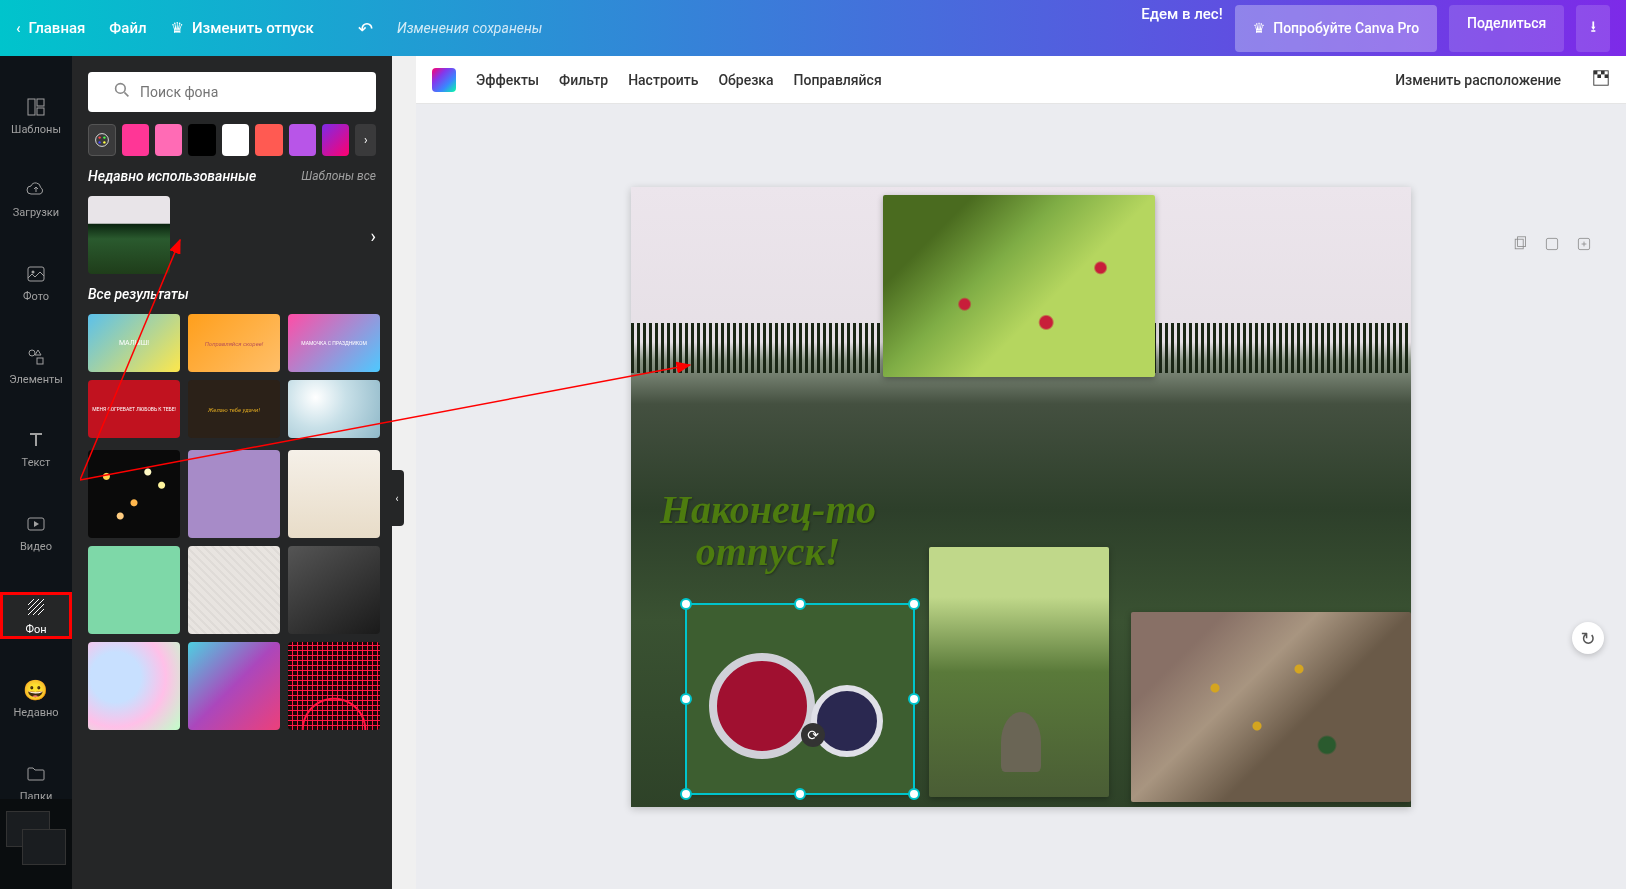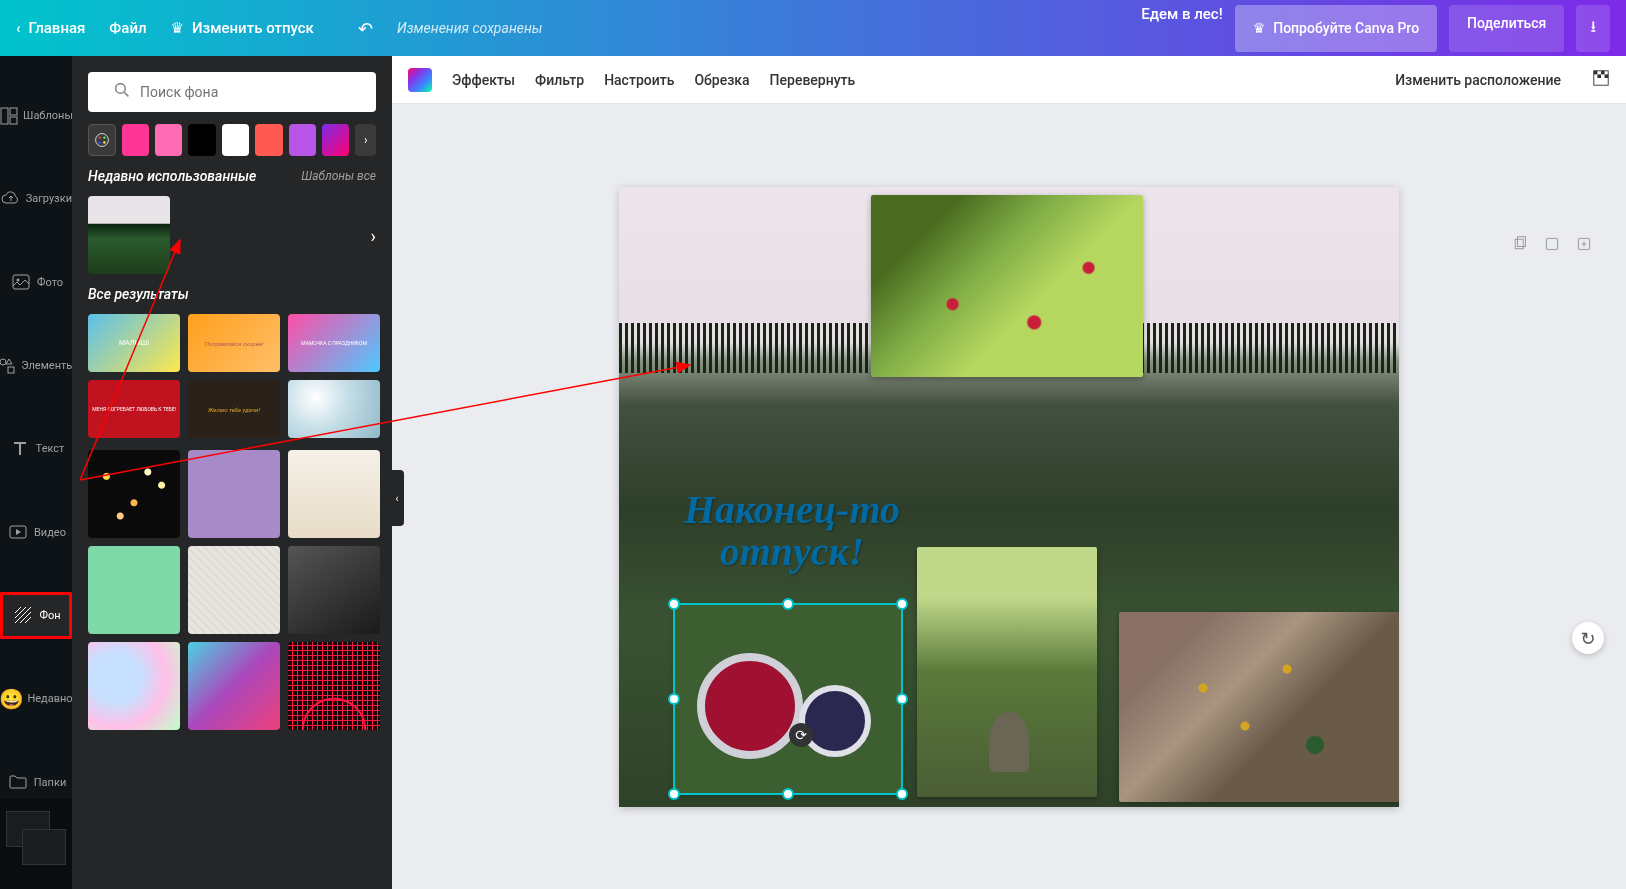--- a/index.html
+++ b/index.html
@@ -12,41 +12,41 @@
 .undo-area { margin-left: 20px; display: flex; align-items: center; gap: 24px; }
 .undo-icon { font-size: 18px; cursor: pointer; }
 .saved-text { color: rgba(255,255,255,0.8); font-size: 14px; font-style: italic; }
 .header-right { margin-left: auto; display: flex; gap: 12px; }
 .doc-name { font-size: 15px; cursor: pointer; font-weight: 500; }
 .try-pro { background: rgba(255,255,255,0.3); padding: 10px 18px; border-radius: 4px; font-size: 14px; display: flex; align-items: center; gap: 8px; cursor: pointer; font-weight: 500; }
 .share-btn { background: rgba(255,255,255,0.15); padding: 10px 18px; border-radius: 4px; font-size: 14px; cursor: pointer; font-weight: 500; }
 .download-btn { background: rgba(255,255,255,0.15); padding: 10px 14px; border-radius: 4px; cursor: pointer; }
 .main { flex: 1; display: flex; overflow: hidden; }
 .nav-rail { width: 72px; background: #0e1318; display: flex; flex-direction: column; }
-.nav-item { height: 72px; display: flex; flex-direction: row; align-items: center; justify-content: center; gap: 4px; color: #a0a0a0; cursor: pointer; font-size: 11px; margin-top: 36px; }
+.nav-item { height: 72px; display: flex; flex-direction: column; align-items: center; justify-content: center; gap: 4px; color: #a0a0a0; cursor: pointer; font-size: 11px; margin-top: 36px; }
 .nav-item.active { background: #252627; color: #fff; }
 .nav-item.highlighted { outline: 3px solid #ff0000; outline-offset: -3px; }
 .nav-icon { width: 24px; height: 24px; display: flex; align-items: center; justify-content: center; }
 .side-panel { width: 320px; background: #252627; display: flex; flex-direction: column; padding: 16px; gap: 12px; overflow-y: auto; position: relative; }
 .side-panel::-webkit-scrollbar{width:8px;} .side-panel::-webkit-scrollbar-thumb{background:#555;}
 .search-box { background: #fff; border-radius: 4px; padding: 10px 26px; display: flex; align-items: center; gap: 10px; }
 .search-box input { border: none; outline: none; flex: 1; font-size: 14px; color: #555; }
 .color-row { display: flex; gap: 6px; align-items: center; }
 .color-chip { width: 32px; height: 32px; border-radius: 4px; cursor: pointer; }
 .color-picker { width: 32px; height: 32px; border-radius: 4px; background: #3a3a3b; display: flex; align-items: center; justify-content: center; color: #fff; cursor: pointer; border:1px solid #555;}
 .color-scroll { width: 24px; height: 32px; border-radius: 4px; background: #3a3a3b; display: flex; align-items: center; justify-content: center; color: #fff; cursor: pointer; font-size: 12px; }
 .section-header { display: flex; justify-content: space-between; align-items: center; color: #fff; font-size: 14px; margin-top: 0; font-style: italic; }
 .show-all { color: #a0a0a0; font-size: 12px; cursor: pointer; }
 .recent-row { display: flex; align-items: center; gap: 8px; }
 .recent-thumb { width: 82px; height: 78px; border-radius: 4px; cursor: pointer; background: linear-gradient(180deg, #e8e4e8 0%, #e8e4e8 35%, #0b2410 36%, #2a5a2e 55%, #1f3d1a 100%);}
 .recent-arrow { margin-left: auto; color: #fff; font-size: 18px; }
 .results-grid { display: grid; grid-template-columns: repeat(3, 1fr); gap: 8px; }
 .result-thumb { width: 92px; height: 58px; border-radius: 4px; cursor: pointer; background:#444;}
 .square-thumb { width: 92px; height: 88px; border-radius: 4px; cursor: pointer; background:#444;}
-.editor-area { flex: 1; display: flex; flex-direction: column; position: relative; }
+.editor-area { flex: 1; display: flex; flex-direction: column; position: relative; padding-left: 24px; }
 .toolbar { height: 48px; background: #fff; border-bottom: 1px solid #e5e5e5; display: flex; align-items: center; padding: 0 16px; gap: 20px; }
 .color-sq { width: 24px; height: 24px; border-radius: 4px; cursor: pointer; background: linear-gradient(135deg, #ff006e, #8338ec, #3a86ff, #06ffa5); }
 .tb-btn { font-size: 14px; color: #333; cursor: pointer; font-weight: 500; }
 .tb-right { margin-left: auto; display: flex; align-items: center; gap: 31px; }
 .tb-icon { font-size: 16px; color: #333; cursor: pointer; }
 .canvas-wrap { flex: 1; background: #ebecf0; display: flex; align-items: center; justify-content: center; position: relative; }
 .canvas { width: 780px; height: 620px; background: #fff; position: relative; overflow: hidden; box-shadow: 0 2px 8px rgba(0,0,0,0.2); }
 .bg-img { position: absolute; inset: 0; background: linear-gradient(180deg, #ece5ec 0%, #e6e0e6 25%, #8a9585 28%, #445040 35%, #2d3f2a 52%, #3a5232 70%, #2e4228 100%); }
 .trees-row{position:absolute; left:0; right:0; top:22%; height:50px; background:repeating-linear-gradient(90deg,#1a2615 0 3px,transparent 3px 6px);}
 .photo { position: absolute; border-radius: 2px; box-shadow: 0 2px 6px rgba(0,0,0,0.3); }
@@ -54,21 +54,21 @@
 .ph1:after{content:"";position:absolute;inset:0;background:radial-gradient(circle at 60% 70%, #c81e3a 6px, transparent 8px), radial-gradient(circle at 30% 60%, #c81e3a 5px, transparent 7px), radial-gradient(circle at 80% 40%, #c81e3a 5px, transparent 7px);}
 .ph2 { left: 56px; top: 418px; width: 226px; height: 188px; background: #3d5e30; }
 .ph2:before{content:"";position:absolute;left:22px;top:48px;width:90px;height:90px;border-radius:50%;background:#a01030;border:8px solid #d0d0d8;}
 .ph2:after{content:"";position:absolute;right:30px;top:80px;width:60px;height:60px;border-radius:50%;background:#2a2850;border:6px solid #e0e0e8;}
 .ph2-sel { position: absolute; border: 2px solid #00c4cc; z-index: 5; pointer-events:none; }
 .sel-handle { position: absolute; width: 12px; height: 12px; background: #fff; border: 2px solid #00c4cc; border-radius: 50%; }
 .ph3 { left: 298px; top: 360px; width: 180px; height: 250px; background: linear-gradient(180deg,#c0d88a 20%,#5a7a3a 50%,#4a5d35 100%);}
 .ph3:after{content:"";position:absolute;bottom:25px;left:40%;width:40px;height:60px;background:#6a6555;border-radius:50% 50% 10% 10%;}
 .ph4 { left: 500px; top: 425px; width: 280px; height: 190px; background: linear-gradient(135deg,#887066 20%,#a89580 40%,#6a5a48 60%);}
 .ph4:after{content:"";position:absolute;inset:0;background:radial-gradient(circle at 30% 40%, #d4a520 4px, transparent 5px), radial-gradient(circle at 60% 30%, #d4a520 4px, transparent 5px), radial-gradient(circle at 45% 60%, #d4a520 4px, transparent 5px), radial-gradient(circle at 70% 70%, #2a5a2e 8px, transparent 10px);}
-.handwriting { position: absolute; font-family: 'Brush Script MT', cursive; color: #0369a1; font-size: 40px; line-height: 1.05; font-style: italic; font-weight: bold; text-shadow: 1px 1px 2px rgba(0,0,0,0.3); margin-left: 36px; }
+.handwriting { position: absolute; font-family: 'Brush Script MT', cursive; color: #4d7c0f; font-size: 40px; line-height: 1.05; font-style: italic; font-weight: bold; text-shadow: 1px 1px 2px rgba(0,0,0,0.3); }
 .txt1 { left: 22px; top: 302px; width: 230px; text-align: center; }
 .txt2 { left: 530px; top: 282px; width: 260px; text-align: center; }
 .page-actions { position: absolute; top: 130px; right: 32px; display: flex; gap: 12px; }
 .page-act { width: 20px; height: 20px; color: #888; cursor: pointer; display: flex; align-items: center; justify-content: center; }
 .refresh-fab { position: absolute; right: 22px; bottom: 235px; width: 32px; height: 32px; border-radius: 50%; background: #fff; box-shadow: 0 2px 6px rgba(0,0,0,0.2); display: flex; align-items: center; justify-content: center; cursor: pointer; color:#555; font-size:18px;}
 .arrow-svg { position: absolute; top: 180px; left: 80px; width: 770px; height: 340px; pointer-events: none; z-index:20;}
 .collapse-handle { position: absolute; left: 390px; top: 470px; width: 14px; height: 56px; background: #252627; border-radius: 0 4px 4px 0; display: flex; align-items: center; justify-content: center; color: #fff; cursor: pointer; font-size: 10px; z-index:6;}
 .rotate-btn{position:absolute; bottom:60px; left:170px; width:24px;height:24px;border-radius:50%;background:#333;color:#fff;display:flex;align-items:center;justify-content:center;font-size:14px;z-index:6;}
 .thumbnail-stack{position:absolute; bottom:0; left:0; width:72px; height:90px; background:#0a0d0f; z-index:10;}
 .thumbnail-stack .ts{position:absolute; width:44px; height:36px; background:#1a1d20; border:1px solid #333;}
@@ -253,21 +253,21 @@
 
   <div class="collapse-handle">‹</div>
 
   <div class="editor-area">
     <div class="toolbar">
       <div class="color-sq"></div>
       <div class="tb-btn">Эффекты</div>
       <div class="tb-btn">Фильтр</div>
       <div class="tb-btn">Настроить</div>
       <div class="tb-btn">Обрезка</div>
-      <div class="tb-btn">Перевернуть</div>
+      <div class="tb-btn">Поправляйся</div>
       <div class="tb-right">
         <div class="tb-btn">Изменить расположение</div>
         <div class="tb-icon"><svg width="18" height="18" viewBox="0 0 20 20">
               <rect x="2" y="2" width="16" height="16" fill="none" stroke="currentColor"></rect>
               <rect x="2" y="2" width="4" height="4" fill="currentColor"></rect>
               <rect x="10" y="2" width="4" height="4" fill="currentColor"></rect>
               <rect x="6" y="6" width="4" height="4" fill="currentColor"></rect>
               <rect x="14" y="6" width="4" height="4" fill="currentColor"></rect>
             </svg></div>
       </div>

